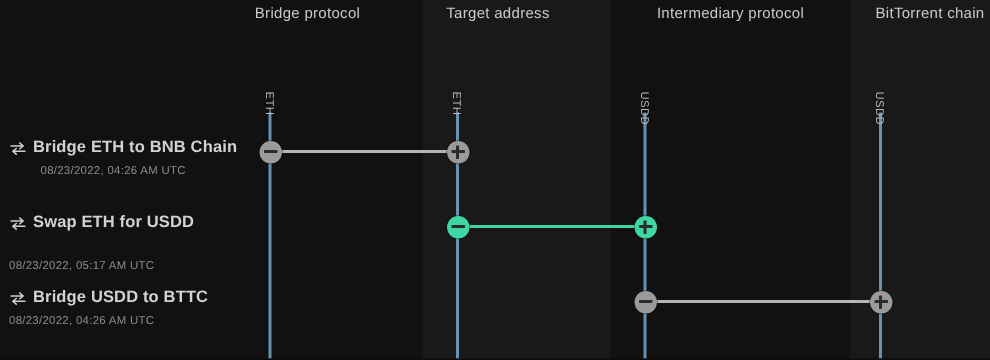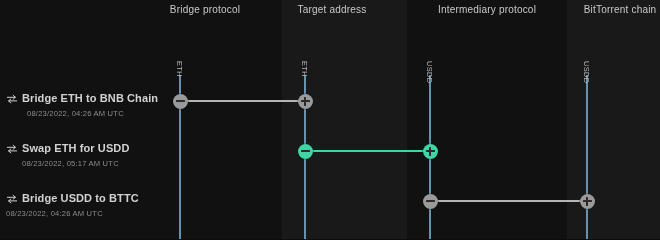--- a/index.html
+++ b/index.html
@@ -104,21 +104,21 @@
           <div class="v" style="background: rgb(43, 43, 43);"></div>
         </div>
       </div>
       <div class="swap-icon" style="top: 144px;">
         <svg width="12" height="10" viewBox="0 0 12 10">
           <path d="M1.5 3.3 H9.2 M7.2 1.4 L9.4 3.3 L7.2 5.2" stroke="#cfcfcf" stroke-width="1" fill="none" stroke-linecap="square"></path>
           <path d="M10.5 6.9 H2.8 M4.8 5.0 L2.6 6.9 L4.8 8.8" stroke="#cfcfcf" stroke-width="1" fill="none" stroke-linecap="square"></path>
         </svg>
       </div>
       <div class="row-title" style="top: 142px; color: rgb(210, 210, 210); text-align: right;">Swap ETH for USDD</div>
-      <div class="row-time" style="top: 159px; color: rgb(139, 139, 139); margin-left: 16px;">08/23/2022, 05:17 AM UTC</div>
+      <div class="row-time" style="top: 172px; color: rgb(139, 139, 139);">08/23/2022, 05:17 AM UTC</div>
       <div class="connector" style="left: 305px; width: 125px; top: 150.2px; background: rgb(63, 214, 166);"></div>
       <div class="node" style="left: 297.5px; top: 143.5px; background: rgb(63, 214, 166);">
         <div class="glyph">
           <div class="h" style="background: rgb(43, 43, 43);"></div>
         </div>
       </div>
       <div class="node" style="left: 422.5px; top: 143.5px; background: rgb(63, 214, 166);">
         <div class="glyph">
           <div class="h" style="background: rgb(43, 43, 43);"></div>
           <div class="v" style="background: rgb(43, 43, 43);"></div>

